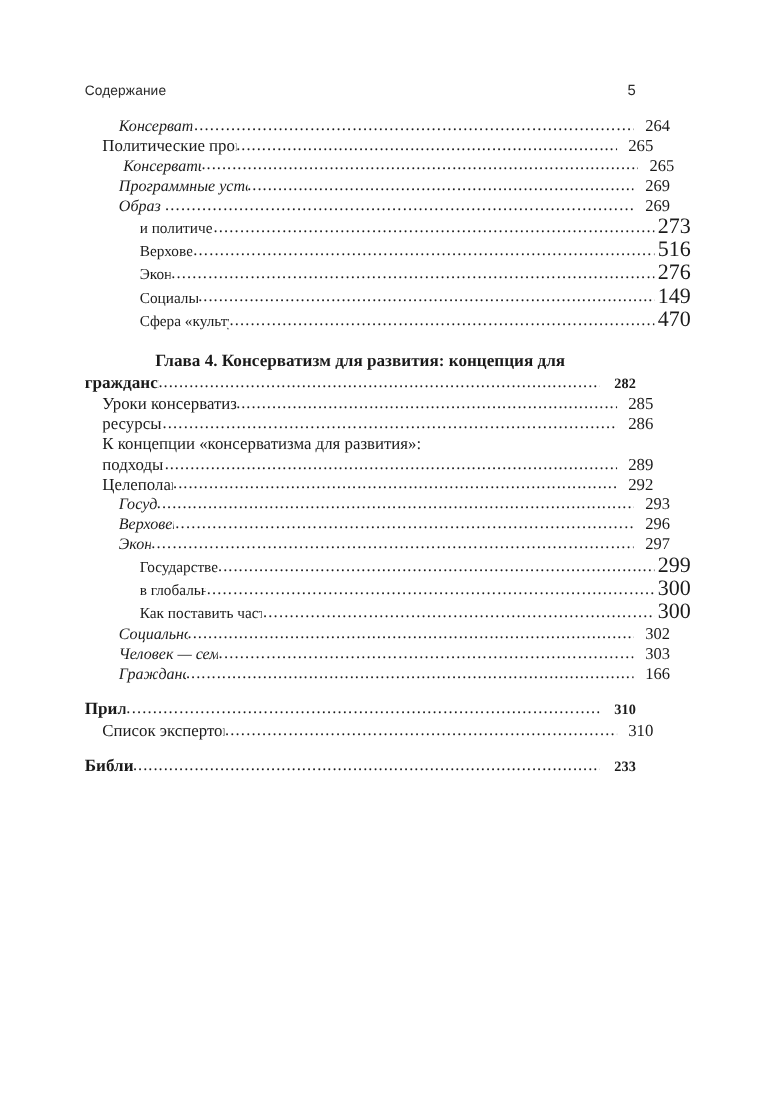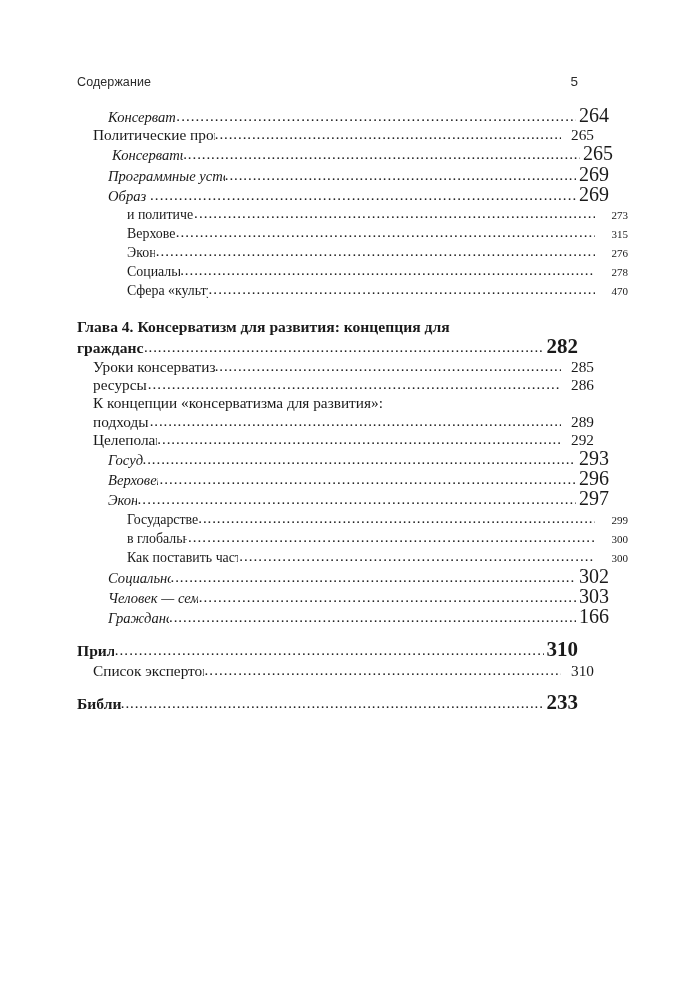--- a/index.html
+++ b/index.html
@@ -97,41 +97,41 @@
 
   
   
   .lvl1 { margin-left: 16px; font-size: 15.3px; }
   .lvl1 .pageno { font-size: 15.3px; }
 
   
   .lvl2 { margin-left: 31px; font-size: 14.6px; font-style: italic; }
   .lvl2 .title { font-style: italic; }
   .lvl2 .leader::before, .lvl2 .pageno { font-style: normal; }
-  .lvl2 .pageno { font-size: 20px; }
+  .lvl2 .pageno { font-size: 15px; }
 
   
   .lvl2b { margin-left: 35px; }
 
   
   .lvl3 { margin-left: 50px; font-size: 13.9px; line-height: 18.1px; }
-  .lvl3 .pageno { font-size: 11px; }
+  .lvl3 .pageno { font-size: 20px; }
 
   
   .lvl0 {
     margin-left: 0;
     font-size: 15.6px;
     font-weight: bold;
     line-height: 19.2px;
   }
-  .lvl0 .pageno { font-weight: bold; font-size: 21px; }
+  .lvl0 .pageno { font-weight: bold; font-size: 13px; }
   .lvl0 .leader::before { font-weight: normal; }
 
   .gap-before { margin-top: 13px; }
-  .gap-before-lg { margin-top: 17px; }
+  .gap-before-lg { margin-top: 17px; justify-content: center; }
 </style>
 </head>
 <body>
 
 <div class="page">
 
   <div class="running-head">
     <span>Содержание</span>
     <span class="folio">5</span>
   </div>
@@ -163,31 +163,31 @@
         <span class="pageno">269</span>
       </div>
       <div class="entry lvl3">
         <span class="title">и политическая конкуренция</span>
         <span class="leader"></span>
         <span class="pageno">273</span>
       </div>
       <div class="entry lvl3">
         <span class="title">Верховенство права</span>
         <span class="leader"></span>
-        <span class="pageno">315</span>
+        <span class="pageno">516</span>
       </div>
       <div class="entry lvl3">
         <span class="title">Экономика</span>
         <span class="leader"></span>
         <span class="pageno">276</span>
       </div>
       <div class="entry lvl3 tight">
         <span class="title">Социальная политика</span>
         <span class="leader"></span>
-        <span class="pageno">278</span>
+        <span class="pageno">149</span>
       </div>
       <div class="entry lvl3">
         <span class="title">Сфера «культурного консерватизма»</span>
         <span class="leader"></span>
         <span class="pageno">470</span>
       </div>
       <div class="entry lvl0 nodots gap-before-lg">
         <span class="title">Глава 4. Консерватизм для развития: концепция для</span>
       </div>
       <div class="entry lvl0 tight">

